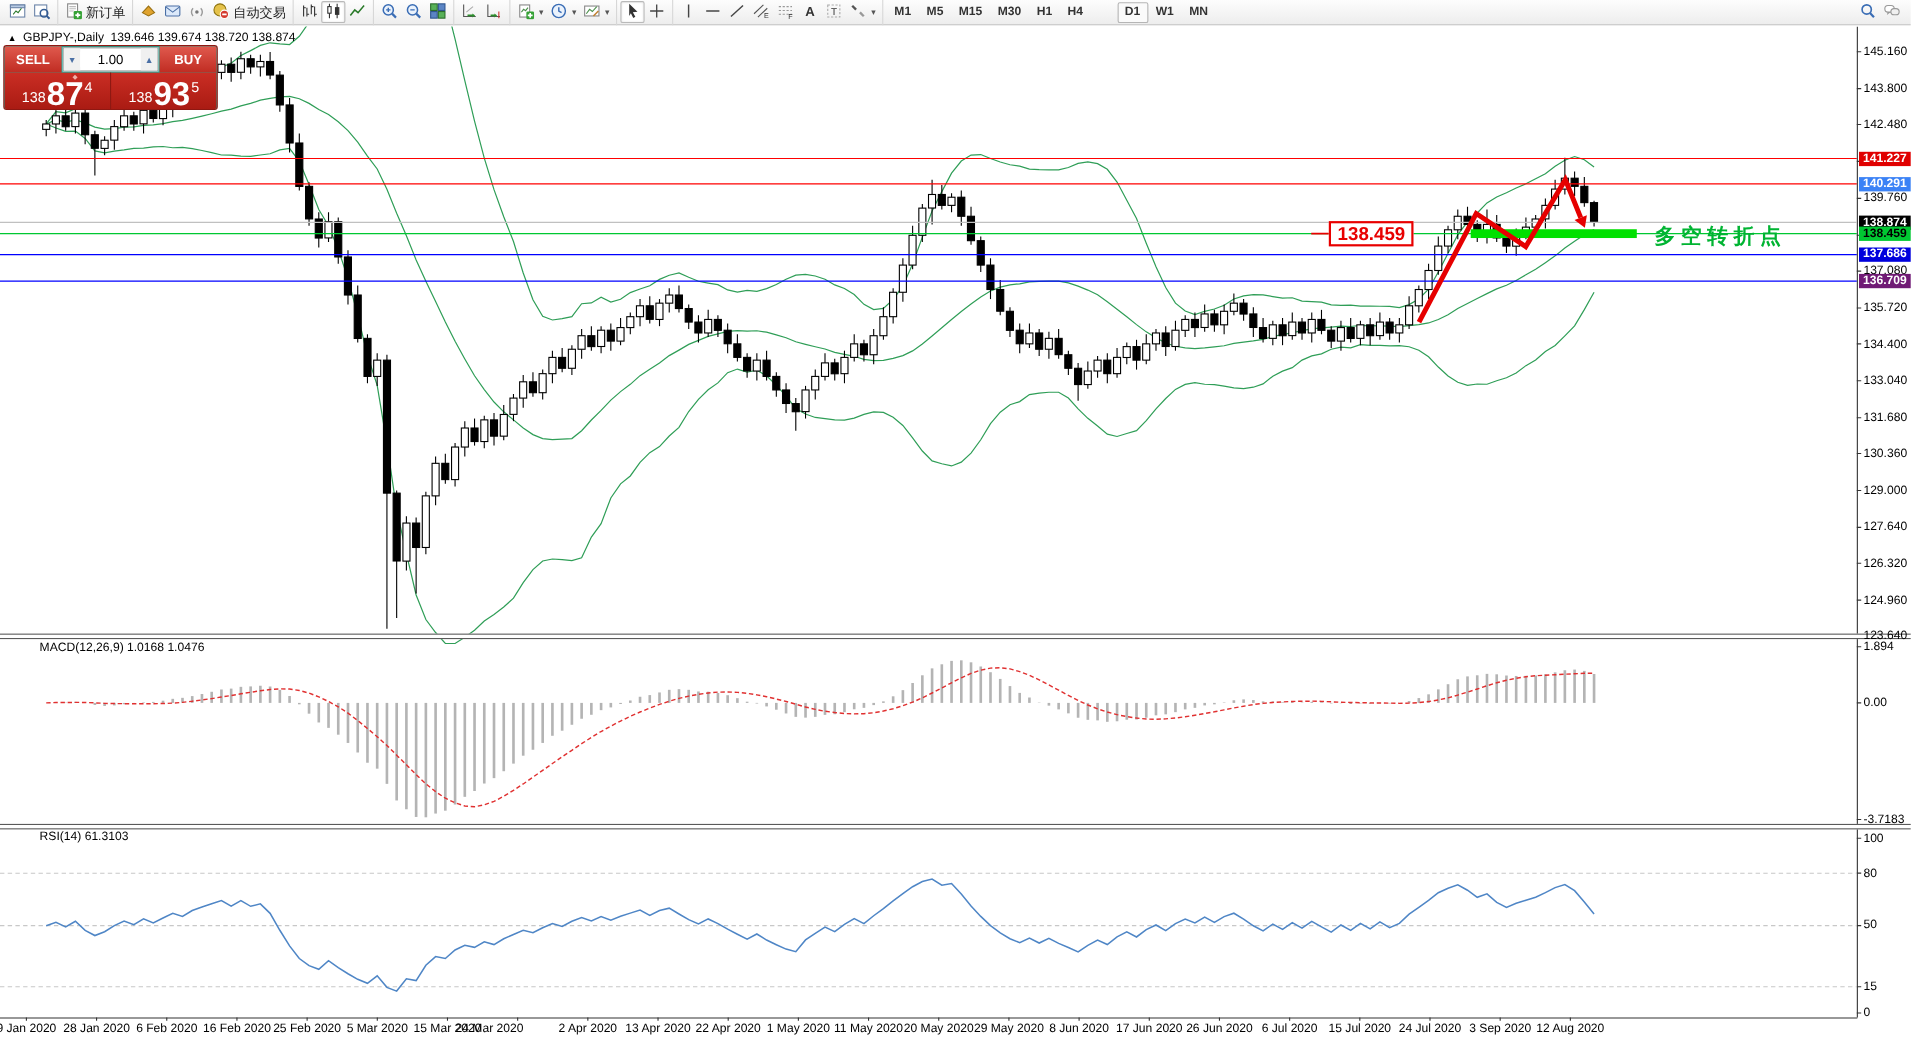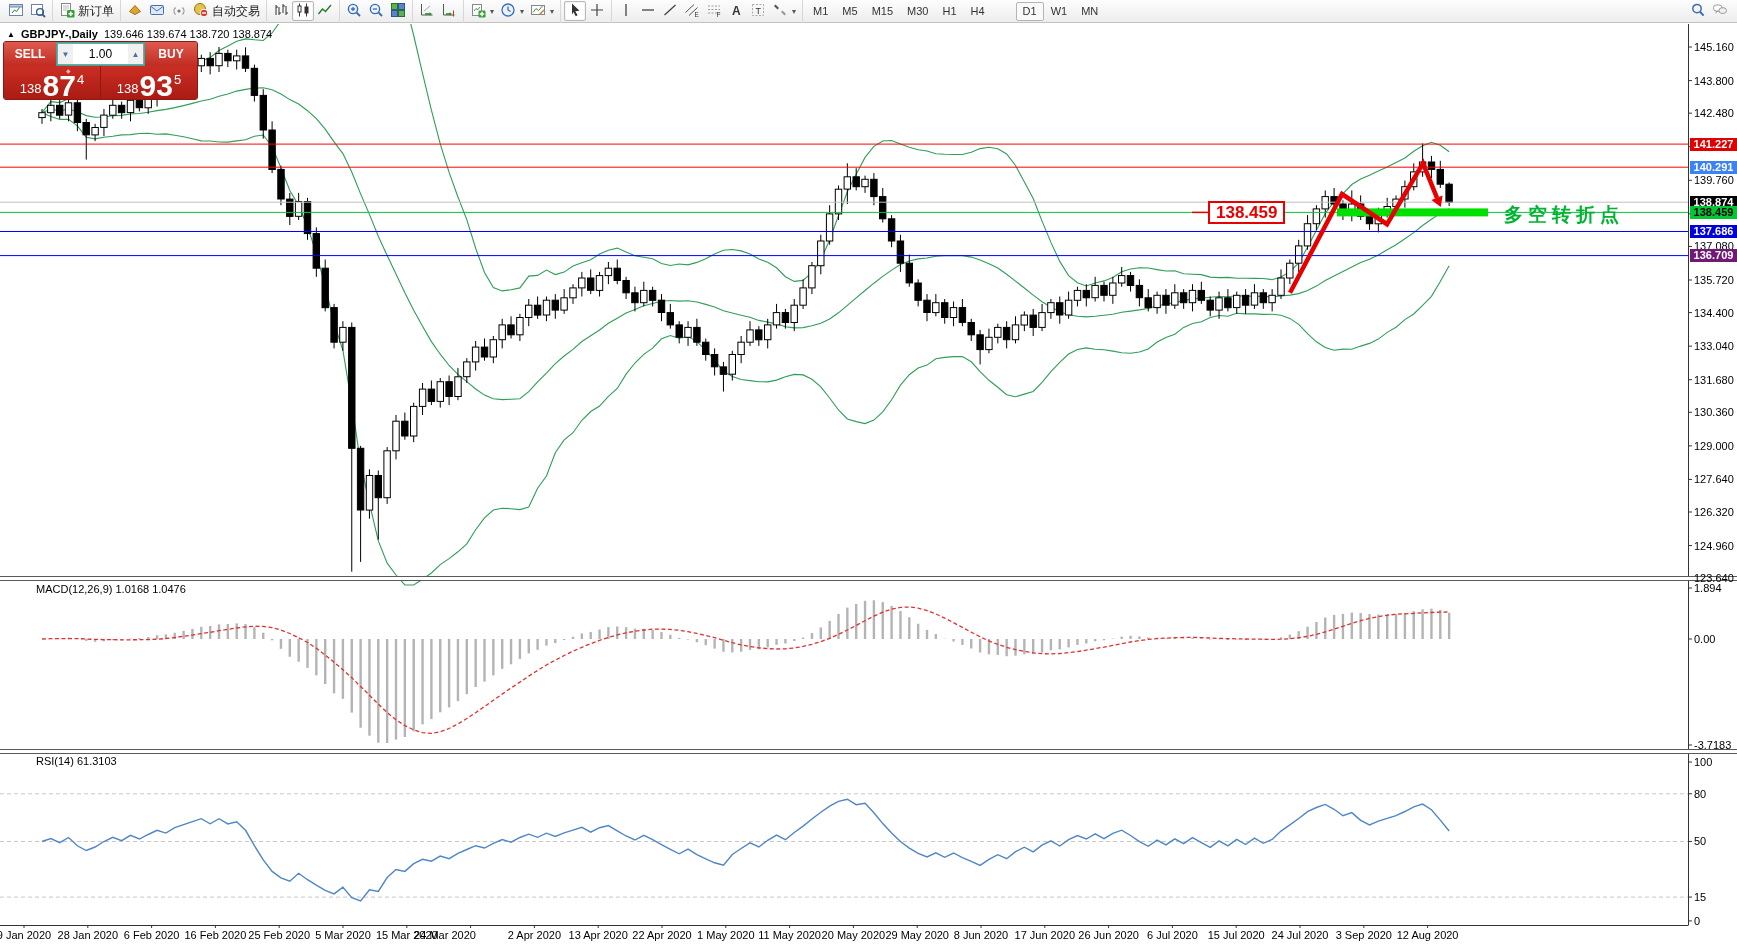--- a/index.html
+++ b/index.html
@@ -12,21 +12,21 @@
   .tgroup { display:flex; align-items:center; height:23px; padding:0 3px;
     border-left:1px solid #d7d7d7; }
   .tgroup:first-child { border-left:none; }
   .tbtn { display:flex; align-items:center; gap:3px; height:20px; min-width:22px;
     padding:0 2px; border:1px solid transparent; border-radius:2px; cursor:default;
     font-size:12px; color:#222; justify-content:center; }
   .tbtn.active { background:#fff; border-color:#b9b9b9; box-shadow:inset 0 0 2px #ddd; }
   .tbtn .lbl { font-size:12px; white-space:nowrap; }
   .caret { font-size:8px; color:#555; margin-left:1px; }
   .tfbtn { font-size:11px; color:#333; padding:2px 6px; height:19px; display:flex;
-    align-items:center; border:1px solid transparent; border-radius:2px; }
+    align-items:center; border:1px solid transparent; border-radius:2px;font-weight:bold; }
   .tfbtn.active { background:#fafafa; border-color:#b5b5b5;margin-left:24px; }
   .toolbar-right { position:absolute; right:6px; top:0; height:23px; display:flex; align-items:center; }
   
   .chart-window { position:absolute; left:0; top:24px; width:1737px; height:920px; background:#fff; }
   #plot { position:absolute; left:0; top:0; width:1737px; height:920px; }
   .symbol-header { position:absolute; left:7px; top:4px; font-size:11px; color:#000;
     display:flex; gap:6px; align-items:center; }
   .symbol-header .tri { font-size:8px; }
   
   .quote-panel { position:absolute; left:3px; top:17px; width:195px; height:59px;
@@ -832,21 +832,21 @@
       <line x1="1449.1499999999999" y1="615" x2="1449.1499999999999" y2="588.7" stroke="#b4b4b4" stroke-width="2.4"></line>
       <polyline fill="none" stroke="#e03030" stroke-width="1.3" stroke-dasharray="4,2.5" points="42,615.0 50.85,614.7 59.7,614.7 68.55,614.5 77.4,614.6 86.25,615.0 95.1,615.4 103.94999999999999,615.6 112.8,615.7 121.64999999999999,615.8 130.5,615.8 139.35,615.7 148.2,615.6 157.05,615.2 165.89999999999998,614.5 174.75,613.5 183.6,612.3 192.45,611.1 201.29999999999998,609.6 210.15,608.3 219,606.7 227.85,605.3 236.7,604.0 245.54999999999998,602.8 254.39999999999998,602.2 263.25,602.4 272.1,603.7 280.95,606.1 289.79999999999995,609.5 298.65,613.7 307.5,618.5 316.34999999999997,624.3 325.2,631.0 334.05,638.3 342.9,645.7 351.75,653.7 360.59999999999997,662.5 369.45,671.2 378.3,680.2 387.15,688.6 396,695.7 404.84999999999997,701.6 413.7,705.8 422.55,708.7 431.4,709.4 440.25,707.7 449.09999999999997,704.5 457.95,699.9 466.79999999999995,694.5 475.65,688.7 484.5,682.5 493.34999999999997,676.3 502.2,670.1 511.04999999999995,664.0 519.9,658.1 528.75,652.1 537.5999999999999,646.4 546.45,641.0 555.3,636.1 564.15,631.5 573,627.2 581.85,623.3 590.6999999999999,619.7 599.55,616.4 608.4,613.5 617.25,610.9 626.1,608.8 634.9499999999999,607.2 643.8,606.0 652.65,605.2 661.5,605.1 670.35,605.4 679.1999999999999,606.3 688.05,607.7 696.9,609.4 705.75,611.5 714.6,613.7 723.4499999999999,616.2 732.3,618.7 741.15,620.9 750,622.6 758.85,623.8 767.6999999999999,624.7 776.55,625.0 785.4,624.8 794.25,624.0 803.1,622.4 811.9499999999999,620.3 820.8,617.6 829.65,614.3 838.5,610.4 847.35,606.0 856.1999999999999,601.4 865.05,596.7 873.9,592.2 882.75,588.2 891.5999999999999,585.2 900.4499999999999,583.4 909.3,583.0 918.15,584.1 927,586.6 935.8499999999999,589.9 944.6999999999999,594.1 953.55,598.7 962.4,603.4 971.25,608.2 980.0999999999999,612.8 988.9499999999999,616.9 997.8,620.4 1006.65,623.3 1015.5,625.7 1024.35,627.4 1033.1999999999998,628.8 1042.05,629.7 1050.9,629.9 1059.75,629.5 1068.6,628.7 1077.45,627.6 1086.3,626.2 1095.1499999999999,624.6 1104,623.1 1112.85,621.3 1121.7,619.6 1130.55,618.0 1139.3999999999999,616.5 1148.25,615.4 1157.1,614.6 1165.95,614.1 1174.8,613.7 1183.6499999999999,613.5 1192.5,613.4 1201.35,613.6 1210.2,614.0 1219.05,614.4 1227.8999999999999,614.6 1236.75,614.8 1245.6,615.0 1254.45,615.1 1263.3,615.2 1272.1499999999999,615.4 1281,615.2 1289.85,614.7 1298.7,613.8 1307.55,612.3 1316.3999999999999,610.4 1325.25,607.9 1334.1,605.2 1342.95,602.4 1351.8,599.4 1360.6499999999999,596.7 1369.5,594.4 1378.35,592.6 1387.2,591.2 1396.05,590.3 1404.8999999999999,589.8 1413.75,589.4 1422.6,588.9 1431.45,588.5 1440.3,588.1 1449.1499999999999,588.0"></polyline>
       <line x1="0" y1="769.8" x2="1688" y2="769.8" stroke="#c8c8c8" stroke-dasharray="4,3"></line>
       <line x1="0" y1="817.5" x2="1688" y2="817.5" stroke="#c8c8c8" stroke-dasharray="4,3"></line>
       <line x1="0" y1="873.1" x2="1688" y2="873.1" stroke="#c8c8c8" stroke-dasharray="4,3"></line>
       <polyline fill="none" stroke="#4f86c6" stroke-width="1.4" points="42,817.5 50.85,814.5 59.7,818.7 68.55,813.5 77.4,821.8 86.25,826.5 95.1,823.0 103.94999999999999,817.5 112.8,813.3 121.64999999999999,816.7 130.5,811.3 139.35,815.0 148.2,810.5 157.05,806.3 165.89999999999998,809.1 174.75,803.7 183.6,800.6 192.45,797.6 201.29999999999998,794.7 210.15,799.8 219,794.7 227.85,799.9 236.7,797.7 245.54999999999998,806.3 254.39999999999998,821.7 263.25,835.9 272.1,847.4 280.95,853.9 289.79999999999995,857.2 298.65,849.3 307.5,855.7 316.34999999999997,861.2 325.2,866.3 334.05,869.9 342.9,863.1 351.75,873.6 360.59999999999997,877.0 369.45,865.8 378.3,867.4 387.15,853.5 396,845.6 404.84999999999997,847.4 413.7,839.6 422.55,835.3 431.4,837.2 440.25,832.1 449.09999999999997,834.7 457.95,829.4 466.79999999999995,825.5 475.65,821.7 484.5,824.0 493.34999999999997,819.4 502.2,815.5 511.04999999999995,818.2 519.9,813.5 528.75,810.2 537.5999999999999,813.3 546.45,809.2 555.3,812.5 564.15,808.9 573,806.1 581.85,803.3 590.6999999999999,808.2 599.55,803.7 608.4,801.6 617.25,806.9 626.1,812.0 634.9499999999999,816.0 643.8,811.4 652.65,815.6 661.5,820.6 670.35,825.3 679.1999999999999,829.8 688.05,825.1 696.9,830.6 705.75,834.8 714.6,838.8 723.4499999999999,841.2 732.3,830.5 741.15,824.5 750,818.8 758.85,823.0 767.6999999999999,816.3 776.55,811.1 785.4,815.7 794.25,808.5 803.1,802.1 811.9499999999999,795.0 820.8,788.3 829.65,782.1 838.5,777.4 847.35,775.2 856.1999999999999,780.7 865.05,779.2 873.9,788.7 882.75,799.6 891.5999999999999,809.1 900.4499999999999,817.5 909.3,824.1 918.15,829.4 927,833.0 935.8499999999999,828.8 944.6999999999999,833.3 953.55,829.0 962.4,833.6 971.25,837.3 980.0999999999999,841.4 988.9499999999999,835.4 997.8,830.7 1006.65,834.7 1015.5,827.7 1024.35,823.2 1033.1999999999998,827.8 1042.05,821.1 1050.9,816.9 1059.75,822.0 1068.6,815.6 1077.45,811.5 1086.3,815.0 1095.1499999999999,809.8 1104,814.6 1112.85,809.3 1121.7,806.2 1130.55,811.5 1139.3999999999999,817.6 1148.25,822.3 1157.1,816.1 1165.95,820.9 1174.8,814.8 1183.6499999999999,819.7 1192.5,813.6 1201.35,818.6 1210.2,823.4 1219.05,816.9 1227.8999999999999,821.8 1236.75,815.4 1245.6,820.5 1254.45,814.1 1263.3,819.3 1272.1499999999999,815.4 1281,807.1 1289.85,800.9 1298.7,794.5 1307.55,787.6 1316.3999999999999,783.5 1325.25,780.4 1334.1,785.3 1342.95,791.7 1351.8,788.6 1360.6499999999999,796.4 1369.5,800.9 1378.35,797.1 1387.2,794.4 1396.05,791.7 1404.8999999999999,787.5 1413.75,782.9 1422.6,780.1 1431.45,785.7 1440.3,796.1 1449.1499999999999,807.0"></polyline>
     </svg>
 
   <div class="symbol-header">
     <span class="tri">▲</span>
-    <span style="font-weight:bold;">GBPJPY-,Daily</span>
+    <span style="font-weight:normal;">GBPJPY-,Daily</span>
     <span>139.646 139.674 138.720 138.874</span>
   </div>
 
   <div class="quote-panel">
     <div class="qp-top">
       <div class="qp-btn">SELL</div>
       <div class="qp-vol">
         <div class="qp-step">▼</div>
         <input value="1.00" style="">
         <div class="qp-step">▲</div>

